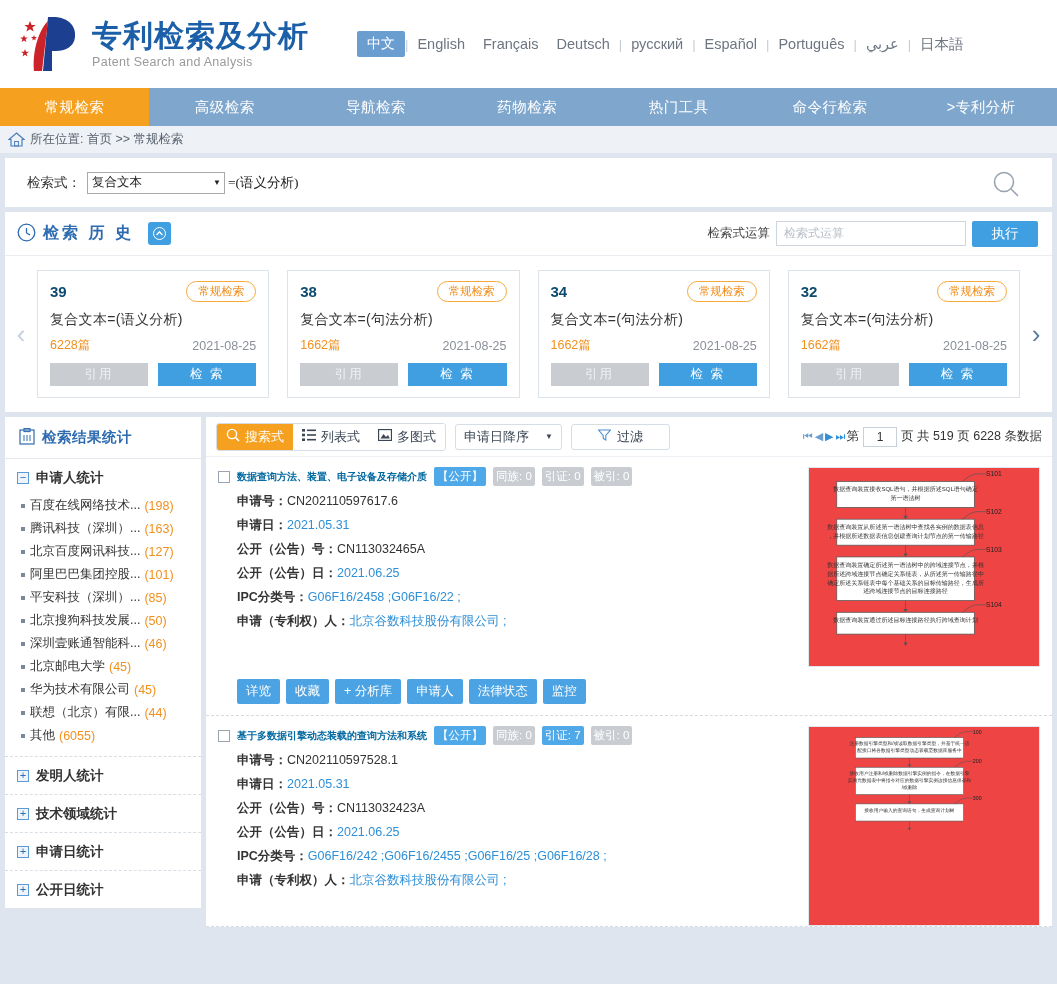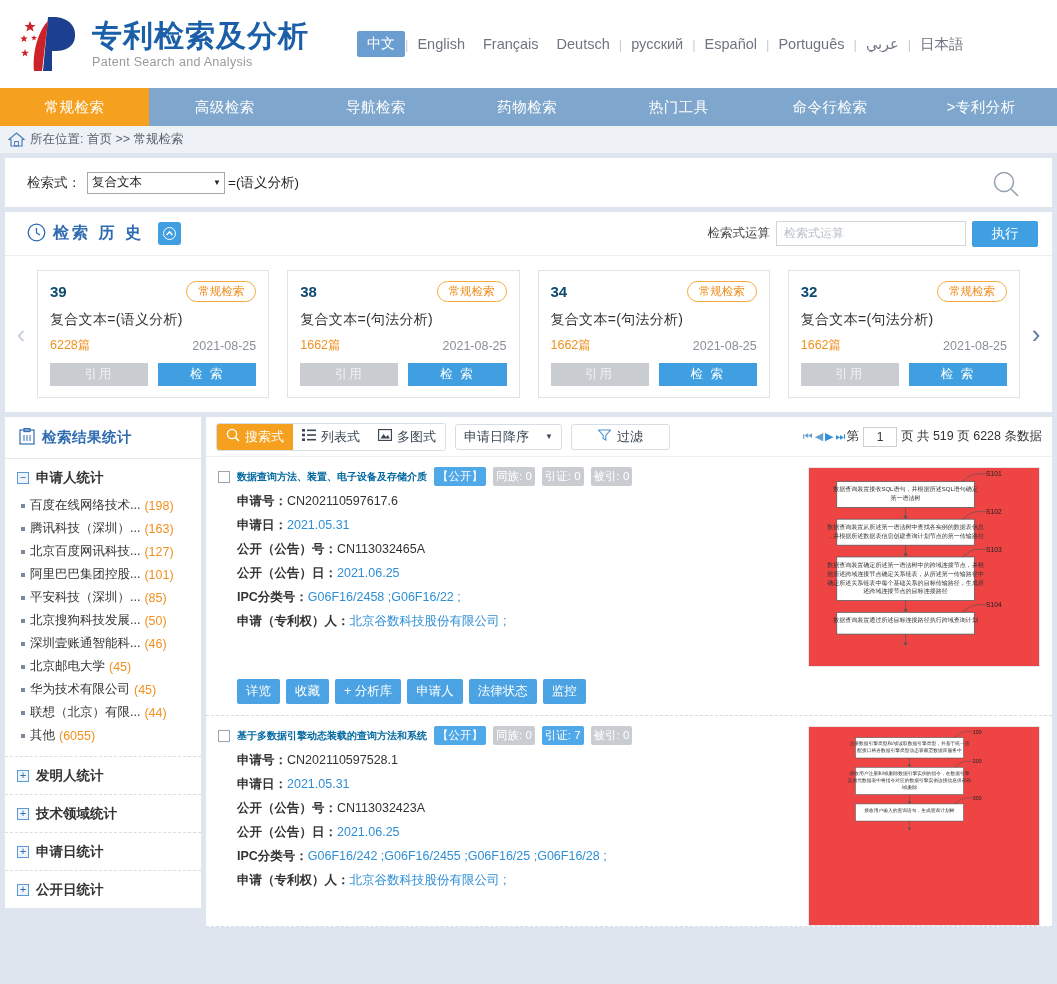--- a/index.html
+++ b/index.html
@@ -51,37 +51,37 @@
     height: 27px; background: #eef1f6;
     display: flex; align-items: center; padding-left: 8px;
     font-size: 12.5px; color: #5b6470;
   }
   .home-ico { width: 17px; height: 15px; margin-right: 5px; position: relative; }
 
   
   .panel { background:#fff; margin: 5px 5px 0 5px; }
   .searchbar {
     height: 49px; display: flex; align-items: center;
-    padding: 0 14px 0 22px; position: relative;
+    padding: 0 14px 0 22px; position: relative; font-family: Liberation Serif, serif;
   }
   .sb-label { font-size: 13.5px; color: #333; margin-right: 6px; }
   .sb-select {
     width: 138px; height: 22px; border: 1px solid #a9a9a9; background:#fff;
     font-size: 12.5px; padding-left: 4px; color: #222;
     display: flex; align-items: center; justify-content: space-between;
     font-family: inherit;
   }
   .sb-caret { font-size: 8px; margin-right: 3px; color:#222;}
   .sb-expr { font-size: 13.5px; margin-left: 3px; color:#222; }
   .mag { position: absolute; right: 28px; top: 11px; }
 
   
   .hist { margin: 5px 5px 0 5px; background: #fff; padding-bottom: 14px;}
   .hist-head {
-    height: 44px; display: flex; align-items: center; padding: 0 14px 0 22px;
+    height: 44px; display: flex; align-items: center; padding: 0 14px 0 12px;
     border-bottom: 1px solid #e9edf2;
   }
   .hist-title {
     font-size: 16px; color: #2e6bb0; font-weight: bold;
     letter-spacing: 3px; margin-left: 7px;
   }
   .collapse-btn {
     width: 23px; height: 23px; background: #3f9fe0; border-radius: 3px;
     margin-left: 14px; display:flex; align-items:center; justify-content:center;
     cursor: pointer;

